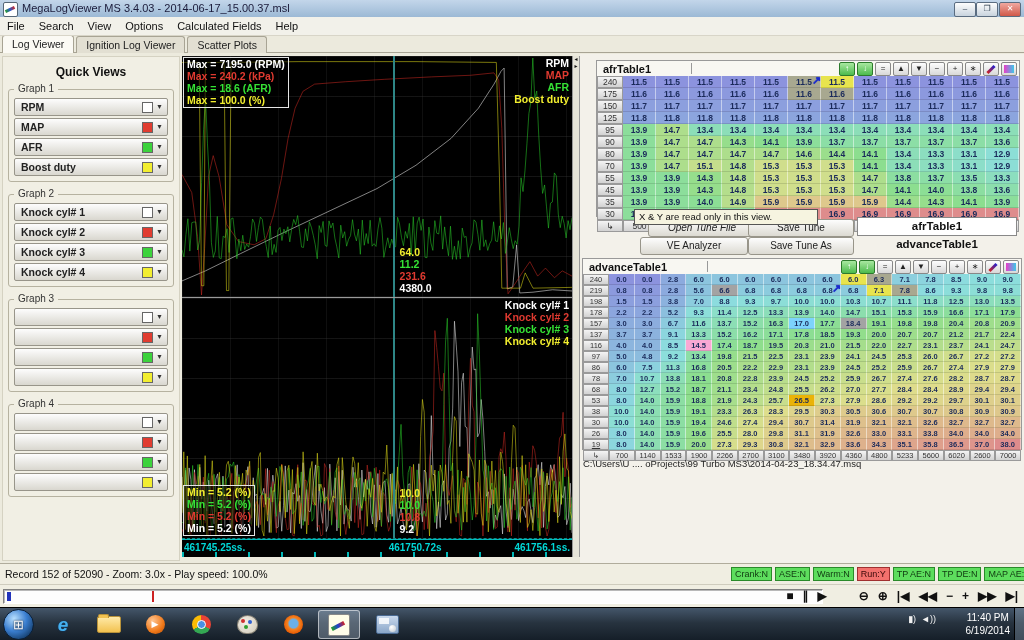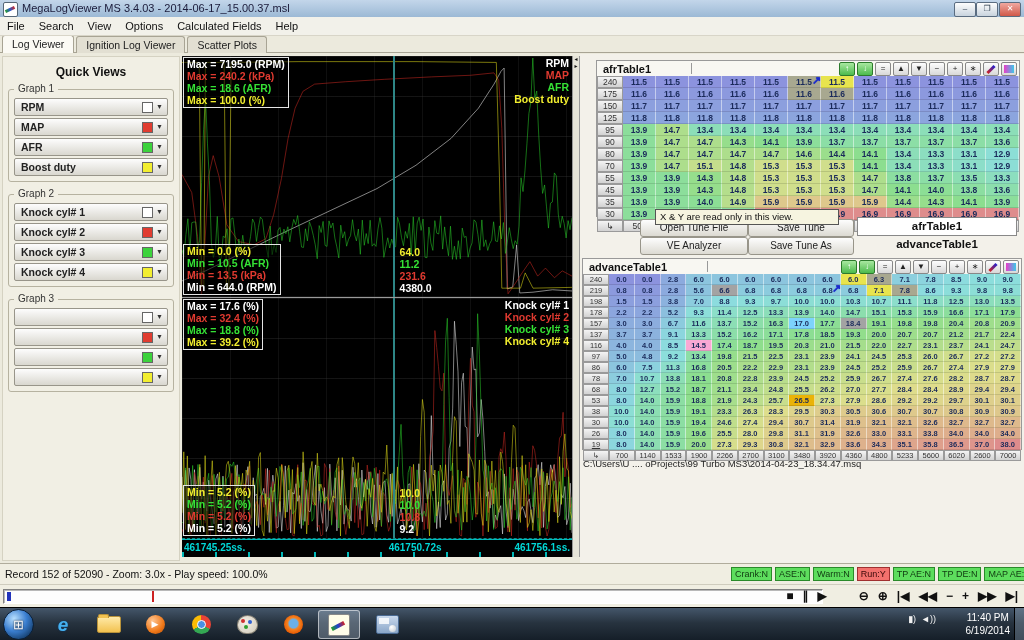--- a/index.html
+++ b/index.html
@@ -62,21 +62,21 @@
   .tb-btn.gradient:before{content:"";position:absolute;left:2px;top:2px;width:10px;height:8px;background:linear-gradient(90deg,#e83ec8,#3ec8e8);}
   .vt-grid{position:absolute;left:0;right:0;bottom:0;top:15px;display:flex;flex-direction:column;}
   .vt-row{display:flex;flex:1;}
   .vt-cell{flex:1;font-weight:bold;color:#1a2a5a;text-align:center;border-right:1px solid rgba(255,255,255,.5);border-bottom:1px solid rgba(0,0,0,.12);display:flex;align-items:center;justify-content:center;}
   .vt-ylab,.vt-xlab,.vt-corner{background:linear-gradient(#f4f4f4,#d2d2d2);border:1px solid #9a9a9a;color:#333;font-weight:normal;display:flex;align-items:center;justify-content:center;}
   #afr-table .vt-cell{font-size:8.5px;}
   #adv-table .vt-cell{font-size:7.5px;}
   .arrow-anno{position:absolute;color:#1c2ccc;font-weight:bold;font-size:11px;text-shadow:0 0 1px #1c2ccc;z-index:5;}
   #tune-area{position:absolute;left:0;top:163px;width:444px;height:40px;}
   .tune-btn{position:absolute;height:16px;border:1px solid #98958a;border-radius:3px;background:linear-gradient(#fdfdfd,#dcdad2);font-size:10px;text-align:center;line-height:15px;color:#222;}
-  #tooltip{position:absolute;left:75px;top:-8px;width:178px;height:14px;background:#f6f4e0;border:1px solid #555;font-size:9.5px;line-height:13px;padding-left:4px;color:#111;z-index:6;white-space:nowrap;}
+  #tooltip{position:absolute;left:54px;top:-8px;width:178px;height:14px;background:#f6f4e0;border:1px solid #555;font-size:9.5px;line-height:13px;padding-left:4px;color:#111;z-index:6;white-space:nowrap;}
   #table-list{position:absolute;left:277px;top:0px;width:160px;}
   .tl-item{font-size:11.5px;font-weight:bold;text-align:center;color:#111;height:17px;line-height:17px;}
   .tl-item.selected{border:1px solid #888;background:#fff;}
   #file-path{position:absolute;left:3px;top:404px;font-size:9.5px;color:#222;white-space:nowrap;}
   
   #statusbar{left:0;top:563px;width:1024px;height:21px;background:#f0eee2;border-top:1px solid #b0ac9c;box-sizing:border-box;}
   #status-text{position:absolute;left:5px;top:4px;font-size:10.5px;color:#111;white-space:nowrap;}
   #indicators{position:absolute;left:731px;top:3px;display:flex;gap:3px;white-space:nowrap;}
   .badge{font-size:9px;padding:1px 3px;border:1px solid #2a8a2a;background:#5ddd5d;color:#103a10;}
   .badge.red{border-color:#a03030;background:#f3716d;color:#3a0808;}
@@ -206,20 +206,43 @@
             <span class="qv-label"></span>
             <span class="qv-swatch" style="background: rgb(60, 210, 60);"></span>
             <span class="qv-arrow">▼</span>
           </div>
           <div class="qv-item">
             <span class="qv-label"></span>
             <span class="qv-swatch" style="background: rgb(242, 238, 48);"></span>
             <span class="qv-arrow">▼</span>
           </div>
         </div>
+        <div class="group">
+          <div class="group-label">Graph 4</div>
+          <div class="qv-item">
+            <span class="qv-label"></span>
+            <span class="qv-swatch" style="background: rgb(255, 255, 255);"></span>
+            <span class="qv-arrow">▼</span>
+          </div>
+          <div class="qv-item">
+            <span class="qv-label"></span>
+            <span class="qv-swatch" style="background: rgb(224, 60, 48);"></span>
+            <span class="qv-arrow">▼</span>
+          </div>
+          <div class="qv-item">
+            <span class="qv-label"></span>
+            <span class="qv-swatch" style="background: rgb(60, 210, 60);"></span>
+            <span class="qv-arrow">▼</span>
+          </div>
+          <div class="qv-item">
+            <span class="qv-label"></span>
+            <span class="qv-swatch" style="background: rgb(242, 238, 48);"></span>
+            <span class="qv-arrow">▼</span>
+          </div>
+        </div>
       </div>
   </div>
 
   <div class="abs" id="chartarea">
     <div class="chart" id="chart1">
         <svg viewBox="0 0 1000 600" preserveAspectRatio="none" class="plot">
           <polyline points="0,560 60,535 150,492 260,440 380,385 500,330 600,272 690,205 760,130 800,70 818,38 826,30 834,580 848,575 858,470 866,590 900,588 950,582 1000,585" fill="none" stroke="#ececec" stroke-width="1.4"></polyline>
           <polyline points="0,295 25,340 40,450 50,595 58,480 68,300 80,248 95,300 115,420 145,462 185,470 215,455 235,395 255,305 272,205 290,130 310,88 340,70 420,64 520,58 640,52 740,48 800,42 812,60 820,180 828,440 836,592 852,570 872,540 892,512 912,548 932,528 955,552 975,535 1000,548" fill="none" stroke="#c62820" stroke-width="1.4"></polyline>
           <polyline points="0,482.5625681957463 5.025125628140704,500.28365005501837 10.050251256281408,444.87816126261674 15.07537688442211,405.118360376974 20.100502512562816,485.7225374414617 25.12562814070352,414.97970781270305 30.15075376884422,413.4299803817234 35.175879396984925,413.10341294856187 40.20100502512563,483.04729453547714 45.22613065326633,458.59072640351394 50.25125628140704,315.0237884852775 55.276381909547744,183.8909574621893 60.30150753768844,103.28509231942002 65.32663316582915,218.69322957422588 70.35175879396985,310.59721974678257 75.37688442211055,464.9145165681747 80.40201005025126,501.44499139356213 85.42713567839195,485.26143995625154 90.45226130653266,399.2592685872532 95.47738693467336,502.5581459013256 100.50251256281408,504.5255799317755 105.52763819095478,448.41255703893256 110.55276381909549,452.119392913831 115.57788944723619,430.01424092212983 120.60301507537687,489.15270799861173 125.62814070351757,405.7110126024345 130.6532663316583,403.2317138495928 135.678391959799,445.6376909678438 140.7035175879397,504.70448640211384 145.7286432160804,455.6976592697465 150.7537688442211,485.0052480991435 155.77889447236183,446.24127001009765 160.80402010050253,481.5932736974646 165.82914572864323,467.7839531294303 170.8542713567839,476.0273157350748 175.87939698492463,449.27958474662046 180.90452261306532,405.9210128896593 185.92964824120602,416.1649951783256 190.95477386934672,461.7248263005167 195.97989949748742,427.0587899789389 201.00502512562815,400.9476140937768 206.03015075376885,406.81475360116747 211.05527638190955,446.66484685652176 216.08040201005025,473.95883249334656 221.10552763819098,501.71378261816426 226.13065326633168,423.54530927262385 231.15577889447238,494.5865609321045 236.18090452261305,468.966235941145 241.20603015075375,489.0326761859178 246.23115577889448,433.3859087355013 251.25628140703515,426.864901486244 256.2814070351759,459.42753175534745 261.3065326633166,430.956578392972 266.3316582914573,442.45072244029143 271.356783919598,425.1305632173462 276.38190954773864,462.7345435550815 281.4070351758794,429.4488634159934 286.4321608040201,406.92466689549474 291.4572864321608,419.780324619207 296.4824120603015,397.20929111717123 301.5075376884422,436.2718381700979 306.5326633165829,475.69039279059507 311.55778894472365,476.539072510961 316.5829145728643,430.2056497980375 321.60804020100505,460.3639004466022 326.63316582914575,412.6811520138558 331.65829145728645,426.337042092302 336.68341708542715,446.7172491656238 341.7085427135678,470.30348541174317 346.73366834170855,504.89235561831447 351.75879396984925,422.20706726936623 356.78391959798995,439.4237760349206 361.80904522613065,411.754866853109 366.83417085427135,471.4910640486705 371.85929648241205,474.08737996657874 376.8844221105528,410.48402183481085 381.90954773869345,428.15902401426865 386.9346733668342,415.6938703031774 391.95979899497485,453.3963165716996 396.9849246231156,475.13080633994105 402.0100502512563,502.84730043565287 407.03517587939695,421.1601915926003 412.0603015075377,452.97231405168714 417.08542713567834,437.38067459187005 422.1105527638191,473.4972150102403 427.1356783919598,456.20694448112044 432.1608040201005,447.46851266724843 437.1859296482412,407.5984693452683 442.21105527638196,443.2881312092395 447.2361809045226,460.2685384178694 452.26130653266335,430.7463418572588 457.286432160804,493.6983767119382 462.31155778894475,408.53629736072617 467.33668341708545,471.25485236504755 472.3618090452261,442.01732819759127 477.38693467336685,467.0945136686187 482.4120603015075,408.8328293450395 487.43718592964825,473.47535947093274 492.46231155778895,467.1947343071515 497.48743718592965,474.112727507847 502.5125628140703,430.5570357373217 507.53768844221105,402.3363884197097 512.5628140703518,428.9127270784975 517.5879396984925,501.2561128241323 522.6130653266332,475.56805438343144 527.6381909547738,452.59291819990904 532.6633165829146,477.99092199387087 537.6884422110553,455.7901459426939 542.713567839196,472.27225393125264 547.7386934673367,475.02195034802935 552.7638190954773,401.6422050466208 557.7889447236181,418.21978684994247 562.8140703517588,451.4871972845431 567.8391959798995,472.5609844771243 572.8643216080402,436.79109671898186 577.8894472361809,453.75978742678126 582.9145728643216,416.67864304500836 587.9396984924623,495.18044183496056 592.964824120603,400.27769962106686 597.9899497487438,487.28527724971354 603.0150753768844,415.8082095597201 608.0402010050251,401.08834714849945 613.0653266331658,434.23261028360866 618.0904522613065,405.71123410077416 623.1155778894473,501.1328081629763 628.140703517588,502.09042126201166 633.1658291457286,425.8332112493299 638.1909547738693,465.4296690203337 643.2160804020101,483.954559731239 648.2412060301508,409.819429948795 653.2663316582915,441.10236745392467 658.2914572864321,443.1793346709237 663.3165829145729,397.99101361021894 668.3417085427136,480.81016618590365 673.3668341708543,425.4786068135145 678.391959798995,467.26878718315857 683.4170854271356,497.3181747508643 688.4422110552764,423.6822462395794 693.4673366834171,506.2075332731838 698.4924623115578,473.49592122363174 703.5175879396985,506.3616946335351 708.5427135678392,459.79470945457433 713.5678391959799,504.9345434750576 718.5929648241206,428.343946081397 723.6180904522613,451.54394751781365 728.6432160804021,449.1493354273116 733.6683417085427,500.9229330039052 738.6934673366834,478.15825202007727 743.7185929648241,465.4961900403868 748.7437185929648,407.9016438009704 753.7688442211056,413.33295185099263 758.7939698492462,444.70476921207944 763.8190954773869,483.5536317864683 768.8442211055276,408.06678762870774 773.8693467336684,474.46160963694757 778.8944723618091,457.7252139764985 783.9195979899497,484.0694074410577 788.9447236180904,467.3059050820185 793.9698492462312,458.50652454969753 798.9949748743719,412.6595025980579 804.0201005025126,460.60143646511693 809.0452261306532,461.9630190283631 814.0703517587939,422.8345832159419 819.0954773869347,455.55326233240544 824.1206030150754,414.49751771577183 829.1457286432161,491.52896193514925 834.1708542713567,463.2497246989877 839.1959798994975,427.30881737427944 844.2211055276382,455.2727961164466 849.2462311557789,479.6872481952429 854.2713567839196,459.7960099592481 859.2964824120603,468.5107830025079 864.321608040201,423.5629038605001 869.3467336683417,303.19680992083704 874.3718592964824,337.56373781843024 879.3969849246231,286.02424455174764 884.4221105527639,218.7197855169061 889.4472361809045,143.3916123570656 894.4723618090452,114.76366289122913 899.4974874371859,5 904.5226130653267,105.12132212455171 909.5477386934674,87.1420621672322 914.572864321608,194.46254679275748 919.5979899497487,278.68035811228907 924.6231155778895,342.11759867829244 929.6482412060302,321.0527488671765 934.6733668341709,375.6281143130376 939.6984924623115,428.458592456051 944.7236180904522,366.6206212560977 949.748743718593,363.19205832992475 954.7738693467337,291.08885886834054 959.7989949748744,298.49318702386597 964.824120603015,393.7358813345048 969.8492462311558,427.44478293789575 974.8743718592965,398.77639819266466 979.8994974874372,417.4136949113688 984.9246231155779,453.0069680901975 989.9497487437186,409.78415178361024 994.9748743718593,432.5942115699119 1000,402.27429994108985" fill="none" stroke="#28c828" stroke-width="1.4"></polyline>
           <polyline points="0,16 44,16 50,572 56,572 60,16 108,16 114,584 120,584 126,16 300,14 600,14 806,16 814,300 820,578 868,578 880,540 900,578 1000,576" fill="none" stroke="#ded818" stroke-width="1.4"></polyline>
@@ -230,47 +253,35 @@
           <div style="color: rgb(224, 58, 48);">Max = 240.2 (kPa)</div>
           <div style="color: rgb(53, 226, 53);">Max = 18.6 (AFR)</div>
           <div style="color: rgb(242, 238, 46);">Max = 100.0 (%)</div>
         </div>
         <div class="ovl legendblock">
           <div style="color: rgb(255, 255, 255);">RPM</div>
           <div style="color: rgb(224, 58, 48);">MAP</div>
           <div style="color: rgb(53, 226, 53);">AFR</div>
           <div style="color: rgb(242, 238, 46);">Boost duty</div>
         </div>
-        <div class="ovl minblock">
-          <div style="color: rgb(242, 238, 46);">Min = 0.0 (%)</div>
-          <div style="color: rgb(53, 226, 53);">Min = 10.5 (AFR)</div>
-          <div style="color: rgb(224, 58, 48);">Min = 13.5 (kPa)</div>
-          <div style="color: rgb(255, 255, 255);">Min = 644.0 (RPM)</div>
-        </div>
         <div class="ovl cursorvals" style="left: calc(54% + 5px);">
           <div style="color: rgb(242, 238, 46);">64.0</div>
           <div style="color: rgb(53, 226, 53);">11.2</div>
           <div style="color: rgb(224, 58, 48);">231.6</div>
           <div style="color: rgb(255, 255, 255);">4380.0</div>
         </div>
       </div>
     <div class="chart" id="chart2">
         <svg viewBox="0 0 1000 600" preserveAspectRatio="none" class="plot">
           <polyline points="0,447.1277763315993 4.5662100456621,564.193915595788 9.1324200913242,430.59390942871687 13.698630136986301,522.8378016231 18.2648401826484,424.77568010392133 22.831050228310502,453.90351015594206 27.397260273972602,578.2228152016614 31.963470319634702,429.13456633497844 36.5296803652968,510.8239934753874 41.0958904109589,539.6922719959548 45.662100456621005,423.3043477126921 50.2283105022831,502.7126376965316 54.794520547945204,459.7858015586098 59.3607305936073,511.41053339859354 63.926940639269404,533.309987040484 68.4931506849315,455.4117292141018 73.0593607305936,500.0897038500261 77.6255707762557,534.8830289913894 82.1917808219178,564.9698849662673 86.7579908675799,452.40010079884087 91.32420091324201,439.647988435172 95.8904109589041,498.87477955096983 100.4566210045662,551.4461733439384 105.0228310502283,445.31280069342756 109.58904109589041,573.2715956052562 114.15525114155251,488.3086332419771 118.7214611872146,508.6725331147318 123.2876712328767,561.265547668736 127.85388127853881,574.9333696528629 132.4200913242009,485.24845372652635 136.986301369863,476.02161754519784 141.55251141552512,417.0150689592265 146.1187214611872,526.7232945238356 150.6849315068493,554.5908799438621 155.2511415525114,575.9942969650729 159.8173515981735,498.84685437355074 164.3835616438356,462.89954452222446 168.9497716894977,421.63568959622353 173.5159817351598,563.4639020165196 178.08219178082192,538.4171338398301 182.64840182648402,449.30963319769944 187.21461187214612,493.67507480070344 191.7808219178082,490.78738465410424 196.3470319634703,573.7758129247959 200.9132420091324,495.5873721585158 205.4794520547945,490.2302520912235 210.0456621004566,475.6614522483869 214.6118721461187,516.3220037509745 219.17808219178082,425.8181388275989 223.74429223744292,586.2558708731376 228.31050228310502,495.74695610717754 232.8767123287671,442.8311830901657 237.4429223744292,475.1022920615469 242.0091324200913,575.3304157092862 246.5753424657534,572.5690541186486 251.1415525114155,508.3784756305977 255.70776255707761,583.0772166453244 260.2739726027397,518.4389969737094 264.8401826484018,419.67082540737465 269.4063926940639,535.362291830279 273.972602739726,480.1785154798199 278.53881278538813,587.3229527077638 283.10502283105023,486.4813254463661 287.67123287671234,489.85961130223586 292.2374429223744,464.2433701372647 296.8036529680365,508.18971203581896 301.3698630136986,493.89149276408716 305.9360730593607,576.2142657201275 310.5022831050228,411.696922769479 315.0684931506849,558.4669621852663 319.634703196347,478.8547029037727 324.2009132420091,532.754828541365 328.7671232876712,533.9588005539554 333.3333333333333,504.9348705659213 337.8995433789954,455.82642442652286 342.4657534246575,417.2228856673246 347.0319634703196,583.4120500747667 351.5981735159817,465.1340456061007 356.16438356164383,531.8880287102365 360.73059360730593,563.1410193546617 365.29680365296804,473.95468494934903 369.86301369863014,583.7919523165328 374.42922374429224,569.838024102969 378.9954337899543,415.2991891451529 383.5616438356164,493.0785857846786 388.1278538812785,510.40685383675736 392.6940639269406,449.40132229821756 397.2602739726027,582.2198666569602 401.8264840182648,433.9348131862789 406.3926940639269,517.4077081357791 410.958904109589,430.3331851105395 415.5251141552511,565.3473275071156 420.0913242009132,518.5074028799136 424.6575342465753,528.6883125788881 429.2237442922374,530.8052408366348 433.78995433789953,557.7554267698724 438.35616438356163,422.9432121814898 442.92237442922374,472.95794767728694 447.48858447488584,451.80194490385475 452.05479452054794,495.99649952477193 456.62100456621005,553.3650173587375 461.1872146118721,430.0307807396166 465.7534246575342,497.99138921065605 470.3196347031963,454.0329991507315 474.8858447488584,478.4368738265948 479.4520547945205,434.594586951971 484.0182648401826,534.8603074893617 488.5844748858447,564.9468456696195 493.1506849315068,467.08916743358714 497.7168949771689,573.0811100840219 502.283105022831,438.85500531294383 506.8493150684932,555.0245764344072 511.41552511415523,486.332937388961 515.9817351598174,460.48361299974204 520.5479452054794,457.2637861884141 525.1141552511416,542.3051870557538 529.6803652968036,560.6879020432825 534.2465753424658,440.0020793467411 538.8127853881278,546.0526837464568 543.37899543379,483.6989936414557 547.945205479452,479.8674138333445 552.5114155251142,564.7665195827722 557.0776255707763,549.4284747255733 561.6438356164384,523.186159007746 566.2100456621005,557.873295868776 570.7762557077626,579.2657668572065 575.3424657534247,567.8642541728186 579.9086757990868,466.1353813072128 584.4748858447488,464.5782102899102 589.0410958904109,584.5921849101433 593.607305936073,578.8687218501582 598.1735159817351,554.3707691169402 602.7397260273972,524.3331450609583 607.3059360730593,414.30822034768454 611.8721461187214,512.8618189068269 616.4383561643835,559.6558759703927 621.0045662100456,430.15506863530027 625.5707762557078,436.78680036570887 630.1369863013698,503.13212105662933 634.703196347032,480.9825042430826 639.269406392694,294.01189538926553 643.8356164383562,440.89044778072434 648.4018264840182,442.36922639609395 652.9680365296804,576.701340855443 657.5342465753424,509.6753934945103 662.1004566210046,573.7969715344539 666.6666666666666,468.16962015080924 671.2328767123288,457.06210196162976 675.7990867579908,555.0165025182474 680.365296803653,539.7322033906195 684.931506849315,375.8515182201846 689.4977168949772,357.9496638574416 694.0639269406392,275.37233200835294 698.6301369863014,58.02403433831497 703.1963470319635,117.04091874907867 707.7625570776256,184.77842258342386 712.3287671232877,371.3086205295612 716.8949771689498,211.6388943502049 721.4611872146119,187.98377321717675 726.027397260274,321.07712786639155 730.5936073059361,324.30239771549486 735.1598173515982,448.69330993437956 739.7260273972603,257.2457860261527 744.2922374429224,122.49783259749769 748.8584474885845,179.5858890014105 753.4246575342465,177.85925595883552 757.9908675799086,347.06631443020063 762.5570776255707,337.1958649002699 767.1232876712328,253.77552577992924 771.689497716895,303.1697217192295 776.255707762557,384.0155471765942 780.8219178082192,495.6633639303921 785.3881278538812,484.42693505020924 789.9543378995434,525.3188793567281 794.5205479452054,478.3923859513305 799.0867579908676,574.042687440261 803.6529680365296,542.5734090471018 808.2191780821918,555.9632366631766 812.7853881278538,532.1342625915532 817.351598173516,519.1612082404 821.917808219178,589.9048782056343 826.4840182648402,439.80041198883555 831.0502283105022,532.8341290056414 835.6164383561644,574.0317702041648 840.1826484018264,501.3058800937142 844.7488584474886,554.0583069539935 849.3150684931506,477.8479189417794 853.8812785388128,516.3585513391445 858.4474885844749,422.8664966627548 863.013698630137,556.4426117461699 867.5799086757991,533.6980667521129 872.1461187214612,521.5652506166953 876.7123287671233,531.3389356712287 881.2785388127854,548.9443130083964 885.8447488584475,510.8876857869109 890.4109589041096,502.30107642302755 894.9771689497717,533.0495226140171 899.5433789954338,561.8495143640829 904.1095890410959,450.0415097753095 908.675799086758,444.9792204816162 913.2420091324201,416.7124521520405 917.8082191780821,467.0585059720903 922.3744292237442,410.6024861619647 926.9406392694063,573.4803089951101 931.5068493150684,471.30874828109313 936.0730593607306,444.64591306682576 940.6392694063926,467.3530524471313 945.2054794520548,417.0959542162118 949.7716894977168,435.5199126337863 954.337899543379,416.43804639139034 958.904109589041,462.60357535833754 963.4703196347032,548.3145168808657 968.0365296803652,543.2078670186418 972.6027397260274,491.2795406239389 977.1689497716894,499.4028420725437 981.7351598173516,471.1546346783509 986.3013698630136,566.6897335610698 990.8675799086758,549.8712237406289 995.4337899543378,462.90828173296177 1000,587.1453586328425" fill="none" stroke="#e8e8e8" stroke-width="1.4"></polyline>
           <polyline points="0,577.8169479905773 4.5662100456621,589.7437695649569 9.1324200913242,476.26221563670697 13.698630136986301,473.4486147644566 18.2648401826484,498.6785242440146 22.831050228310502,595 27.397260273972602,507.7326970590366 31.963470319634702,436.02828052054974 36.5296803652968,465.7908947212127 41.0958904109589,445.5353970720171 45.662100456621005,537.0589342132371 50.2283105022831,506.0901163208564 54.794520547945204,447.6599716688179 59.3607305936073,562.7832475258401 63.926940639269404,534.3655723067059 68.4931506849315,595 73.0593607305936,592.0737572152575 77.6255707762557,443.8342737701896 82.1917808219178,532.1450079304304 86.7579908675799,562.1826259720729 91.32420091324201,554.3169883088558 95.8904109589041,592.164648900216 100.4566210045662,595 105.0228310502283,493.23531162997824 109.58904109589041,528.396678204117 114.15525114155251,473.48675016579364 118.7214611872146,545.4111450948562 123.2876712328767,471.95948036507616 127.85388127853881,438.25204288943496 132.4200913242009,578.5181181250664 136.986301369863,472.1226517958712 141.55251141552512,445.36649703470175 146.1187214611872,512.2582717064506 150.6849315068493,595 155.2511415525114,510.3808317242874 159.8173515981735,464.69249130543176 164.3835616438356,487.12501303642057 168.9497716894977,440.2856809230434 173.5159817351598,419.3978073740436 178.08219178082192,569.6192513132337 182.64840182648402,529.2169610667406 187.21461187214612,522.2326991916589 191.7808219178082,508.75841511722683 196.3470319634703,519.3243041834648 200.9132420091324,566.8807663524058 205.4794520547945,492.59354669477034 210.0456621004566,523.3265663964266 214.6118721461187,426.65368958903855 219.17808219178082,541.970484408389 223.74429223744292,430.4277635861945 228.31050228310502,510.1534889140021 232.8767123287671,459.2983722162171 237.4429223744292,541.5131787446444 242.0091324200913,586.8823203646025 246.5753424657534,520.0762073543592 251.1415525114155,506.472856587734 255.70776255707761,415.2267848318206 260.2739726027397,437.10994562105043 264.8401826484018,550.5220737222407 269.4063926940639,578.9731789335201 273.972602739726,577.8423572100291 278.53881278538813,477.3062798483443 283.10502283105023,592.8714900809064 287.67123287671234,595 292.2374429223744,456.5051519838016 296.8036529680365,416.69865513609693 301.3698630136986,556.9336797564756 305.9360730593607,513.1886222011963 310.5022831050228,555.2867160366441 315.0684931506849,454.93957912247424 319.634703196347,457.1268168993811 324.2009132420091,567.528845668221 328.7671232876712,428.08925030596583 333.3333333333333,511.4874835018418 337.8995433789954,518.1232718477258 342.4657534246575,471.2790676017903 347.0319634703196,573.2383212536661 351.5981735159817,567.9916962657262 356.16438356164383,595 360.73059360730593,591.5845776048081 365.29680365296804,413.9650116330449 369.86301369863014,424.9285464249988 374.42922374429224,528.8706645978527 378.9954337899543,426.17509658091876 383.5616438356164,564.4819628309779 388.1278538812785,480.95594290545705 392.6940639269406,534.5218171251327 397.2602739726027,554.2636794402279 401.8264840182648,419.9989201739663 406.3926940639269,489.26292507501785 410.958904109589,502.89535544245155 415.5251141552511,559.2456025125648 420.0913242009132,591.234372716026 424.6575342465753,558.6024374459612 429.2237442922374,528.9164223625994 433.78995433789953,483.8916428830271 438.35616438356163,449.1374433231249 442.92237442922374,561.5335791515827 447.48858447488584,457.29583737658686 452.05479452054794,574.3421146022592 456.62100456621005,523.6746033231157 461.1872146118721,591.7494266395806 465.7534246575342,589.621681308272 470.3196347031963,515.694418394778 474.8858447488584,417.55448504576634 479.4520547945205,453.0368004165939 484.0182648401826,433.892893237462 488.5844748858447,455.2332023393683 493.1506849315068,505.6217477161681 497.7168949771689,423.1915422118982 502.283105022831,558.7672744862357 506.8493150684932,429.88375916749646 511.41552511415523,571.9234564204089 515.9817351598174,486.0722671459371 520.5479452054794,495.2998551691053 525.1141552511416,554.7996173596823 529.6803652968036,583.0150165103623 534.2465753424658,570.0073691465514 538.8127853881278,494.53151385314413 543.37899543379,427.85445319037535 547.945205479452,506.9651387863996 552.5114155251142,455.0418126302611 557.0776255707763,467.6191575816847 561.6438356164384,485.8422766152398 566.2100456621005,521.3236624778801 570.7762557077626,528.6242541891988 575.3424657534247,534.6593553845742 579.9086757990868,506.0865192545316 584.4748858447488,492.39631672495307 589.0410958904109,422.6079110439787 593.607305936073,555.404590228618 598.1735159817351,478.72133097633184 602.7397260273972,594.1052946503892 607.3059360730593,454.0093595203591 611.8721461187214,465.01685823638593 616.4383561643835,500.189232275073 621.0045662100456,579.2646094268678 625.5707762557078,512.7757904728752 630.1369863013698,577.0199580577392 634.703196347032,401.1073158614715 639.269406392694,374.39026876093874 643.8356164383562,333.59936055517386 648.4018264840182,81.39019714203906 652.9680365296804,123.18353183597311 657.5342465753424,170.82480571353332 662.1004566210046,224.98662196919526 666.6666666666666,232.17725292544446 671.2328767123288,187.7579706345702 675.7990867579908,422.0447133847215 680.365296803653,471.77050366001663 684.931506849315,493.67624210762506 689.4977168949772,471.7720637646652 694.0639269406392,444.3023824791853 698.6301369863014,526.6587066116118 703.1963470319635,559.567961417411 707.7625570776256,491.6460532248512 712.3287671232877,592.5208978739322 716.8949771689498,595 721.4611872146119,451.258185708548 726.027397260274,456.25464897775396 730.5936073059361,516.1955865214741 735.1598173515982,256.91980113979895 739.7260273972603,150.4139561228863 744.2922374429224,267.8098548467507 748.8584474885845,284.3890286162525 753.4246575342465,548.1251572458805 757.9908675799086,460.28413428765236 762.5570776255707,475.86767891278987 767.1232876712328,510.9425882081604 771.689497716895,595 776.255707762557,490.3228113640832 780.8219178082192,449.13016138498347 785.3881278538812,536.541420772957 789.9543378995434,432.987725452627 794.5205479452054,517.6141250368808 799.0867579908676,479.7640524167197 803.6529680365296,576.253694525887 808.2191780821918,572.8282763952675 812.7853881278538,397.4995934304427 817.351598173516,376.73843176801836 821.917808219178,388.15744248684143 826.4840182648402,335.082672015254 831.0502283105022,407.09001570407327 835.6164383561644,584.8122333235115 840.1826484018264,474.17523920105435 844.7488584474886,594.698303286535 849.3150684931506,426.3775982927579 853.8812785388128,530.4947217616332 858.4474885844749,429.46605962207246 863.013698630137,438.35574598678545 867.5799086757991,540.3668208829012 872.1461187214612,418.6959464279669 876.7123287671233,476.79144829766074 881.2785388127854,508.9958482194065 885.8447488584475,582.1363633241892 890.4109589041096,410.2271660582542 894.9771689497717,448.147023747859 899.5433789954338,369.3642086817373 904.1095890410959,380.71027966275744 908.675799086758,413.0039428161831 913.2420091324201,549.860244644868 917.8082191780821,445.6014367865414 922.3744292237442,574.9086126240751 926.9406392694063,433.42564023902736 931.5068493150684,570.8003752465931 936.0730593607306,595 940.6392694063926,579.0103535077444 945.2054794520548,426.08075871272666 949.7716894977168,456.1799790701208 954.337899543379,416.68000248097684 958.904109589041,536.7757761476264 963.4703196347032,401.359259494557 968.0365296803652,350.39350679159026 972.6027397260274,343.8506054365437 977.1689497716894,285.7494519949583 981.7351598173516,447.0935025244364 986.3013698630136,400.3790168742687 990.8675799086758,428.4286453438657 995.4337899543378,523.5776825006085 1000,514.6637354421141" fill="none" stroke="#c62820" stroke-width="1.4"></polyline>
           <polyline points="0,560.6769401800993 4.5662100456621,562.8106978833675 9.1324200913242,424.6894860030152 13.698630136986301,524.3689937587935 18.2648401826484,569.6493810039537 22.831050228310502,505.2363037037576 27.397260273972602,418.57098918354313 31.963470319634702,575.7446763141779 36.5296803652968,508.5578979261918 41.0958904109589,416.05716341757943 45.662100456621005,581.6446959307978 50.2283105022831,513.5282270034695 54.794520547945204,480.71236140572 59.3607305936073,557.7450876450603 63.926940639269404,462.2984948207595 68.4931506849315,438.2462462940457 73.0593607305936,548.4234724224807 77.6255707762557,576.1512282568656 82.1917808219178,440.67572224822743 86.7579908675799,534.8722821117806 91.32420091324201,492.6452146466989 95.8904109589041,448.22200554389633 100.4566210045662,580.1547719272436 105.0228310502283,448.5389178425904 109.58904109589041,555.4688021947572 114.15525114155251,451.868993003757 118.7214611872146,447.9795014883326 123.2876712328767,415.0057135191708 127.85388127853881,420.79311534132324 132.4200913242009,409.95371783746 136.986301369863,446.47968978364094 141.55251141552512,518.3322882289585 146.1187214611872,441.25559338128176 150.6849315068493,480.05893591463064 155.2511415525114,519.8386034410811 159.8173515981735,495.41326625907186 164.3835616438356,530.4557135506757 168.9497716894977,490.43551615976656 173.5159817351598,559.7206935572049 178.08219178082192,565.9893553025249 182.64840182648402,521.7978134030891 187.21461187214612,484.5986038666233 191.7808219178082,451.88071444889647 196.3470319634703,424.9009209532669 200.9132420091324,485.07541128962475 205.4794520547945,492.5130486767448 210.0456621004566,488.2094053803012 214.6118721461187,511.13271568022174 219.17808219178082,498.18497788993045 223.74429223744292,504.652896296182 228.31050228310502,472.2359841401776 232.8767123287671,510.0827115332213 237.4429223744292,464.97760925519106 242.0091324200913,546.0282958285534 246.5753424657534,468.729902083076 251.1415525114155,421.0500580412945 255.70776255707761,438.84207412495743 260.2739726027397,473.4216922701007 264.8401826484018,534.5892538390715 269.4063926940639,528.9721048604064 273.972602739726,424.5663555460253 278.53881278538813,469.8414363457861 283.10502283105023,539.6797950643752 287.67123287671234,535.891745632018 292.2374429223744,527.0010307605705 296.8036529680365,441.8713002881591 301.3698630136986,474.1110119567908 305.9360730593607,434.7813989692553 310.5022831050228,568.3914485592063 315.0684931506849,528.5916135192991 319.634703196347,475.03679330294796 324.2009132420091,457.23632250615964 328.7671232876712,424.84082697272515 333.3333333333333,558.0784944196092 337.8995433789954,550.5198882393139 342.4657534246575,456.60853381956986 347.0319634703196,421.5045412070758 351.5981735159817,421.04352070275854 356.16438356164383,511.41728608906124 360.73059360730593,482.96056233285344 365.29680365296804,514.3557661754021 369.86301369863014,506.4049624948966 374.42922374429224,489.6377028873103 378.9954337899543,434.9744162911593 383.5616438356164,568.0226071115139 388.1278538812785,495.22198745537753 392.6940639269406,435.59362365090055 397.2602739726027,424.4501632730389 401.8264840182648,575.0685275991127 406.3926940639269,486.64804880511656 410.958904109589,453.9922228159121 415.5251141552511,540.9247722890796 420.0913242009132,529.993938381188 424.6575342465753,530.104681942219 429.2237442922374,552.6164838470213 433.78995433789953,505.6436584764451 438.35616438356163,502.3199811258819 442.92237442922374,435.90192335472966 447.48858447488584,518.7319300017116 452.05479452054794,458.16199293693717 456.62100456621005,449.5618537104274 461.1872146118721,531.5318936414114 465.7534246575342,461.29178202475305 470.3196347031963,507.7431351181149 474.8858447488584,456.3456148146797 479.4520547945205,491.6029214253722 484.0182648401826,435.907660229248 488.5844748858447,547.05223824926 493.1506849315068,425.51387161228195 497.7168949771689,451.4910280651093 502.283105022831,502.8124831583118 506.8493150684932,524.9562825664616 511.41552511415523,570.4950932663342 515.9817351598174,483.9729315446748 520.5479452054794,457.08949370601283 525.1141552511416,451.91452432484914 529.6803652968036,475.0378538803674 534.2465753424658,558.8551881799575 538.8127853881278,458.7447104045333 543.37899543379,422.8467478490454 547.945205479452,514.4519348637402 552.5114155251142,455.83715018109547 557.0776255707763,387.345480978753 561.6438356164384,315.9229172685815 566.2100456621005,442.13561928475144 570.7762557077626,491.42847915697985 575.3424657534247,540.4005634454033 579.9086757990868,436.49904318254033 584.4748858447488,420.2922000038825 589.0410958904109,514.7546594436735 593.607305936073,581.0457033252613 598.1735159817351,579.4296206857252 602.7397260273972,429.42686234699795 607.3059360730593,539.9675269339496 611.8721461187214,539.1029055663676 616.4383561643835,545.9443715007801 621.0045662100456,532.7894779726084 625.5707762557078,545.913030640575 630.1369863013698,506.18597931029205 634.703196347032,450.7912719477762 639.269406392694,487.88132800201515 643.8356164383562,507.8330685752312 648.4018264840182,561.397033708811 652.9680365296804,502.8986395920541 657.5342465753424,432.3465373661477 662.1004566210046,521.2428302203726 666.6666666666666,481.6215266911093 671.2328767123288,266.63069605287933 675.7990867579908,110.0777256165523 680.365296803653,50.639740180403635 684.931506849315,249.16954177372153 689.4977168949772,432.14286199646045 694.0639269406392,412.55132934450756 698.6301369863014,531.1963043804805 703.1963470319635,547.7832088061548 707.7625570776256,429.65701817025945 712.3287671232877,537.5191569807401 716.8949771689498,580.2935899547125 721.4611872146119,473.21208029350515 726.027397260274,534.6125980587817 730.5936073059361,445.6761760287664 735.1598173515982,459.75972096830856 739.7260273972603,492.75610466570373 744.2922374429224,555.1439666388989 748.8584474885845,518.7551141638692 753.4246575342465,367.26810071461534 757.9908675799086,39.246739942834665 762.5570776255707,141.91793457384227 767.1232876712328,283.65487190149446 771.689497716895,430.2393712228279 776.255707762557,452.4775974866013 780.8219178082192,557.2641912276601 785.3881278538812,419.25011803360456 789.9543378995434,478.7350388680362 794.5205479452054,462.31229884027994 799.0867579908676,578.6022580567294 803.6529680365296,474.2782103572189 808.2191780821918,553.9138944525329 812.7853881278538,435.6794228403742 817.351598173516,426.5369669787178 821.917808219178,432.29290149881126 826.4840182648402,574.1043935229122 831.0502283105022,445.6004811790699 835.6164383561644,569.614415518925 840.1826484018264,422.4399177553714 844.7488584474886,528.9897774478304 849.3150684931506,476.27496234378486 853.8812785388128,457.622205446758 858.4474885844749,553.1185957567577 863.013698630137,527.7568342383784 867.5799086757991,423.09789325289603 872.1461187214612,432.1367656102375 876.7123287671233,454.9618056915351 881.2785388127854,467.8010984330904 885.8447488584475,450.6778358363299 890.4109589041096,491.1291172662168 894.9771689497717,423.8843782420581 899.5433789954338,522.1189764387309 904.1095890410959,485.5641477933823 908.675799086758,528.7959011055209 913.2420091324201,582.5853540914686 917.8082191780821,517.0229701613134 922.3744292237442,499.8163610847114 926.9406392694063,435.5836782293027 931.5068493150684,510.5859742462126 936.0730593607306,577.7379520655159 940.6392694063926,554.9293339602154 945.2054794520548,501.84381549054524 949.7716894977168,485.4382864036306 954.337899543379,457.35723557366146 958.904109589041,478.58362914925965 963.4703196347032,508.83516791522925 968.0365296803652,459.0118852542655 972.6027397260274,514.1325435810431 977.1689497716894,424.36671488209686 981.7351598173516,554.4936752707581 986.3013698630136,535.0430508339632 990.8675799086758,446.87846498993895 995.4337899543378,580.2890160662291 1000,497.5732570212567" fill="none" stroke="#28c828" stroke-width="1.4"></polyline>
           <polyline points="0,537.1891921330389 4.5662100456621,384.5669525503051 9.1324200913242,578.8392593936005 13.698630136986301,394.8417004747462 18.2648401826484,590.4657776581298 22.831050228310502,476.64930709276814 27.397260273972602,584.3286797144101 31.963470319634702,541.6920632172987 36.5296803652968,548.7308318614414 41.0958904109589,475.24961367423384 45.662100456621005,415.9663328813185 50.2283105022831,567.3622003347846 54.794520547945204,583.2491978213075 59.3607305936073,394.17304627236445 63.926940639269404,595 68.4931506849315,491.7035833504924 73.0593607305936,477.7344682458188 77.6255707762557,406.8542782991717 82.1917808219178,508.8870146961126 86.7579908675799,595 91.32420091324201,492.73977177758934 95.8904109589041,435.6440063586633 100.4566210045662,520.8315175353637 105.0228310502283,532.5108776635461 109.58904109589041,479.63993772805406 114.15525114155251,417.4110255683918 118.7214611872146,408.20468486478785 123.2876712328767,440.6998201915412 127.85388127853881,588.7486248312343 132.4200913242009,503.2121431876585 136.986301369863,418.9262542816796 141.55251141552512,488.26132842502557 146.1187214611872,447.4573599933792 150.6849315068493,481.6413763734745 155.2511415525114,438.2408610373677 159.8173515981735,535.8886850183189 164.3835616438356,429.8873561017099 168.9497716894977,443.0106934857322 173.5159817351598,408.2182379453634 178.08219178082192,550.1882871501875 182.64840182648402,455.64508060338267 187.21461187214612,513.5855655740597 191.7808219178082,569.1123289380921 196.3470319634703,398.84411772774183 200.9132420091324,386.37955672779935 205.4794520547945,580.694512254624 210.0456621004566,595 214.6118721461187,488.89632284091203 219.17808219178082,557.9810273260518 223.74429223744292,500.43262343347305 228.31050228310502,586.6248236963584 232.8767123287671,481.888295725832 237.4429223744292,483.2716407056723 242.0091324200913,425.3504630105381 246.5753424657534,449.6567031646118 251.1415525114155,534.9003878537333 255.70776255707761,417.04419503049576 260.2739726027397,450.29982079420006 264.8401826484018,549.4979773796804 269.4063926940639,432.26772468125273 273.972602739726,418.2012694409168 278.53881278538813,528.7010063092675 283.10502283105023,428.7647313030466 287.67123287671234,589.1524859129568 292.2374429223744,523.8804347192054 296.8036529680365,423.60717454127735 301.3698630136986,564.3300330682832 305.9360730593607,502.8733276761268 310.5022831050228,384.55016405944843 315.0684931506849,458.4444771847775 319.634703196347,589.8252360434271 324.2009132420091,508.74749299840187 328.7671232876712,434.1838789357571 333.3333333333333,408.57994479392073 337.8995433789954,509.7623617777135 342.4657534246575,518.2047598216668 347.0319634703196,387.8886149627506 351.5981735159817,482.18431621625496 356.16438356164383,465.2689715511515 360.73059360730593,481.0886915969895 365.29680365296804,507.7293403611402 369.86301369863014,497.09749580662174 374.42922374429224,502.2322428942716 378.9954337899543,531.8524482841276 383.5616438356164,507.62589434091933 388.1278538812785,495.00952389021404 392.6940639269406,499.8201801801333 397.2602739726027,417.16498650686117 401.8264840182648,399.48947826592484 406.3926940639269,595 410.958904109589,399.0260615254938 415.5251141552511,455.09308408286597 420.0913242009132,510.55775019168505 424.6575342465753,548.6503616757109 429.2237442922374,575.864029047254 433.78995433789953,447.144941653125 438.35616438356163,397.33699009072734 442.92237442922374,414.2394766155412 447.48858447488584,472.90723280947714 452.05479452054794,411.56570584523433 456.62100456621005,513.7651153056067 461.1872146118721,525.7391512159957 465.7534246575342,499.53137017338304 470.3196347031963,453.03673878307745 474.8858447488584,570.7850393152621 479.4520547945205,476.3996340353348 484.0182648401826,498.22372755754594 488.5844748858447,450.944150694372 493.1506849315068,568.0376671884823 497.7168949771689,583.386759788355 502.283105022831,543.0254223795785 506.8493150684932,467.24833906295186 511.41552511415523,535.6670704280152 515.9817351598174,435.18329487165244 520.5479452054794,440.664447919762 525.1141552511416,367.481274385977 529.6803652968036,474.0042033179836 534.2465753424658,540.3294550674252 538.8127853881278,438.4709719584383 543.37899543379,590.6437317508688 547.945205479452,509.24273886374135 552.5114155251142,422.3141964512463 557.0776255707763,526.1067916021785 561.6438356164384,493.70924698730227 566.2100456621005,511.27770653172047 570.7762557077626,477.1789579675822 575.3424657534247,580.0853467632292 579.9086757990868,552.1765885488472 584.4748858447488,541.5767347181468 589.0410958904109,509.900554082886 593.607305936073,415.9720677793696 598.1735159817351,499.00445889604396 602.7397260273972,595 607.3059360730593,557.3640548963765 611.8721461187214,346.6415307731428 616.4383561643835,253.63554911609617 621.0045662100456,285.5882724013847 625.5707762557078,485.43717052424284 630.1369863013698,511.5003588275005 634.703196347032,595 639.269406392694,417.84269221126374 643.8356164383562,482.72790163748715 648.4018264840182,430.13578842188895 652.9680365296804,544.893284892783 657.5342465753424,515.9466735769448 662.1004566210046,417.5006689685504 666.6666666666666,437.1739420227311 671.2328767123288,483.2763489683039 675.7990867579908,416.7718414259938 680.365296803653,515.9785807098589 684.931506849315,505.7509417875097 689.4977168949772,563.3629362848652 694.0639269406392,398.0014553158635 698.6301369863014,296.6510010289233 703.1963470319635,307.60656091489886 707.7625570776256,538.0790453014064 712.3287671232877,489.3522062964808 716.8949771689498,432.5296361479783 721.4611872146119,560.5679937448025 726.027397260274,461.41888905640775 730.5936073059361,560.3989613920756 735.1598173515982,389.5175195660755 739.7260273972603,400.45446547987916 744.2922374429224,410.5495851364976 748.8584474885845,430.4186183329257 753.4246575342465,538.7780553529883 757.9908675799086,540.3134063588659 762.5570776255707,404.9092493170174 767.1232876712328,537.7272905431455 771.689497716895,568.5323968901066 776.255707762557,405.40590484913264 780.8219178082192,420.0238441174515 785.3881278538812,584.7341816326225 789.9543378995434,500.2214201933675 794.5205479452054,407.60797038822784 799.0867579908676,514.5918149313657 803.6529680365296,431.0495295381694 808.2191780821918,520.6634384219839 812.7853881278538,535.8507661972253 817.351598173516,385.1448944690635 821.917808219178,409.28397203119283 826.4840182648402,460.14323935191413 831.0502283105022,513.8991415252323 835.6164383561644,542.3544146841525 840.1826484018264,585.1765235140792 844.7488584474886,411.8677600974928 849.3150684931506,318.100611675986 853.8812785388128,324.8274046028783 858.4474885844749,438.26229615709474 863.013698630137,490.1812927945667 867.5799086757991,561.2518163287457 872.1461187214612,394.00123930128694 876.7123287671233,520.474287393406 881.2785388127854,416.81592157001336 885.8447488584475,573.5646774950071 890.4109589041096,562.1869054658949 894.9771689497717,529.0928691634886 899.5433789954338,581.4764450162269 904.1095890410959,524.3938709006391 908.675799086758,425.7466918073185 913.2420091324201,508.068385198887 917.8082191780821,594.2690211381996 922.3744292237442,427.2318671640751 926.9406392694063,533.6814643584803 931.5068493150684,510.435905892693 936.0730593607306,437.8064749056939 940.6392694063926,558.9587837404035 945.2054794520548,460.2498971859999 949.7716894977168,429.13646752816715 954.337899543379,535.1111078933425 958.904109589041,480.4471159027105 963.4703196347032,561.9868219065669 968.0365296803652,396.65840193581545 972.6027397260274,516.0711405195415 977.1689497716894,383.00794990079766 981.7351598173516,339.76554281134486 986.3013698630136,424.9616293769058 990.8675799086758,432.2878587899189 995.4337899543378,533.6721471889296 1000,551.6968048347844" fill="none" stroke="#ded818" stroke-width="1.4"></polyline>
         </svg>
         <div class="cursorline" style="left: 54%;"></div>
-        <div class="ovl maxblock">
-          <div style="color: rgb(255, 255, 255);">Max = 17.6 (%)</div>
-          <div style="color: rgb(224, 58, 48);">Max = 32.4 (%)</div>
-          <div style="color: rgb(53, 226, 53);">Max = 18.8 (%)</div>
-          <div style="color: rgb(242, 238, 46);">Max = 39.2 (%)</div>
-        </div>
         <div class="ovl legendblock">
           <div style="color: rgb(255, 255, 255);">Knock cyl# 1</div>
           <div style="color: rgb(224, 58, 48);">Knock cyl# 2</div>
           <div style="color: rgb(53, 226, 53);">Knock cyl# 3</div>
           <div style="color: rgb(242, 238, 46);">Knock cyl# 4</div>
         </div>
         <div class="ovl minblock">
           <div style="color: rgb(242, 238, 46);">Min = 5.2 (%)</div>
           <div style="color: rgb(53, 226, 53);">Min = 5.2 (%)</div>
           <div style="color: rgb(224, 58, 48);">Min = 5.2 (%)</div>
@@ -508,21 +519,21 @@
             <div class="vt-cell vt-xlab">5800</div>
             <div class="vt-cell vt-xlab">6500</div>
             <div class="vt-cell vt-xlab">7000</div>
             <div class="vt-cell vt-xlab">7500</div>
           </div>
         </div>
         <span class="arrow-anno" style="left: 215px; top: 13px;">↗</span>
       </div>
 
     <div id="tune-area">
-      <div class="tune-btn" style="left:60px;top:2px;width:106px;">Open Tune File</div>
+      <div class="tune-btn" style="left:68px;top:2px;width:106px;font-style:italic;">Open Tune File</div>
       <div class="tune-btn" style="left:168px;top:2px;width:104px;">Save Tune</div>
       <div class="tune-btn" style="left:60px;top:20px;width:106px;">VE Analyzer</div>
       <div class="tune-btn" style="left:168px;top:20px;width:104px;">Save Tune As</div>
       <div id="tooltip">X &amp; Y are read only in this view.</div>
       <div id="table-list">
         <div class="tl-item selected">afrTable1</div>
         <div class="tl-item">advanceTable1</div>
       </div>
     </div>
 

